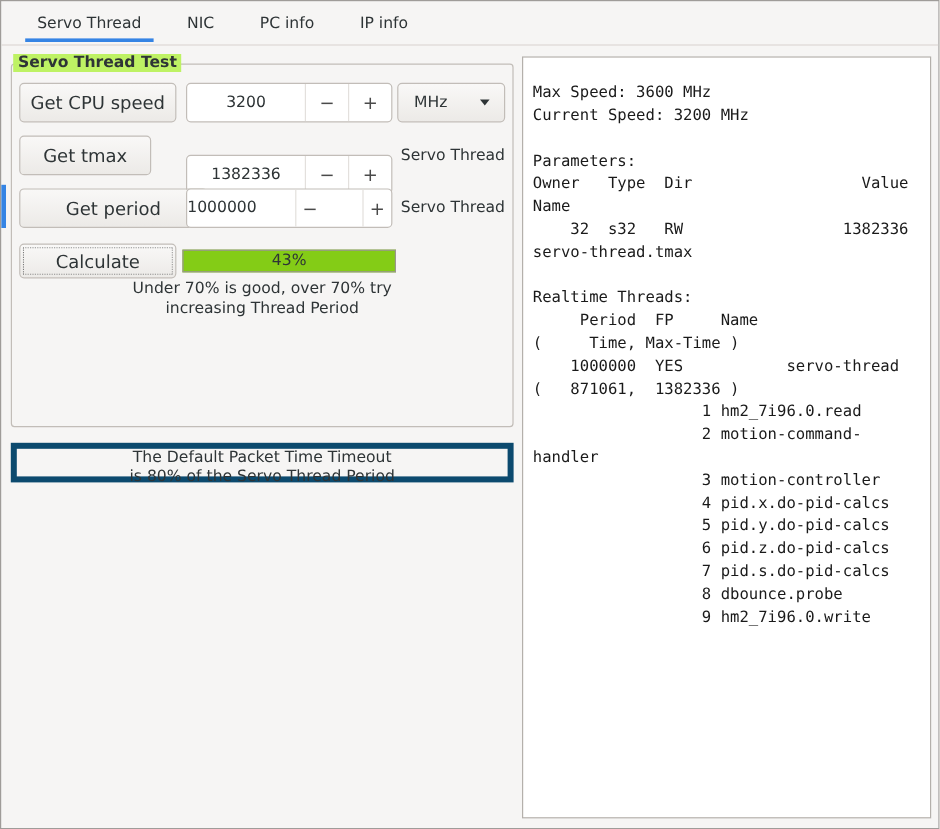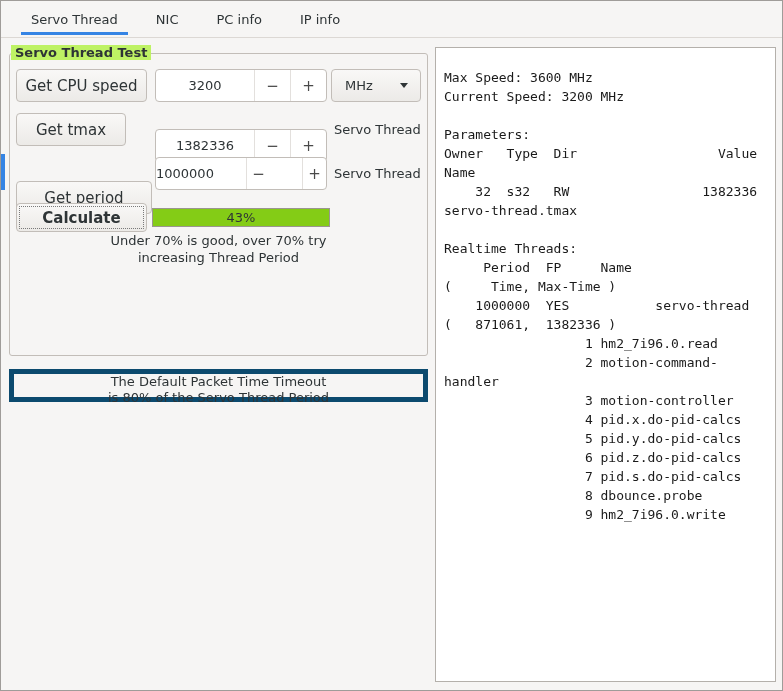--- a/index.html
+++ b/index.html
@@ -137,29 +137,29 @@
     </div>
 
     <div class="btn" style="left:6px; top:59px; width:110px; height:33px;">Get tmax</div>
     <div class="spin" style="left:145px; top:59px; width:172px; height:33px;margin-top:16px;">
       <div class="value">1382336</div>
       <div class="sbtn">−</div>
       <div class="sbtn">+</div>
     </div>
     <div class="side-label" style="top:59px;">Servo Thread</div>
 
-    <div class="btn" style="left:6px; top:103px; width:136px; height:33px;margin-top:24px;">Get period</div>
+    <div class="btn" style="left:6px; top:103px; width:157px; height:33px;">Get period</div>
     <div class="spin" style="left:145px; top:103px; width:172px; height:33px;gap:32px;">
       <div class="value">1000000</div>
       <div class="sbtn">−</div>
       <div class="sbtn">+</div>
     </div>
     <div class="side-label" style="top:103px;">Servo Thread</div>
 
-    <div class="btn focused" style="left:6px; top:149px; width:131px; height:29px;font-weight:bold;">Calculate</div>
+    <div class="btn focused" style="left:6px; top:149px; width:131px; height:29px;">Calculate</div>
     <div class="result">43%</div>
 
     <div class="hint">
       <div>Under 70% is good, over 70% try</div>
       <div>increasing Thread Period</div>
     </div>
   </div>
 
   <div class="notice">
     <div>The Default Packet Time Timeout</div>

